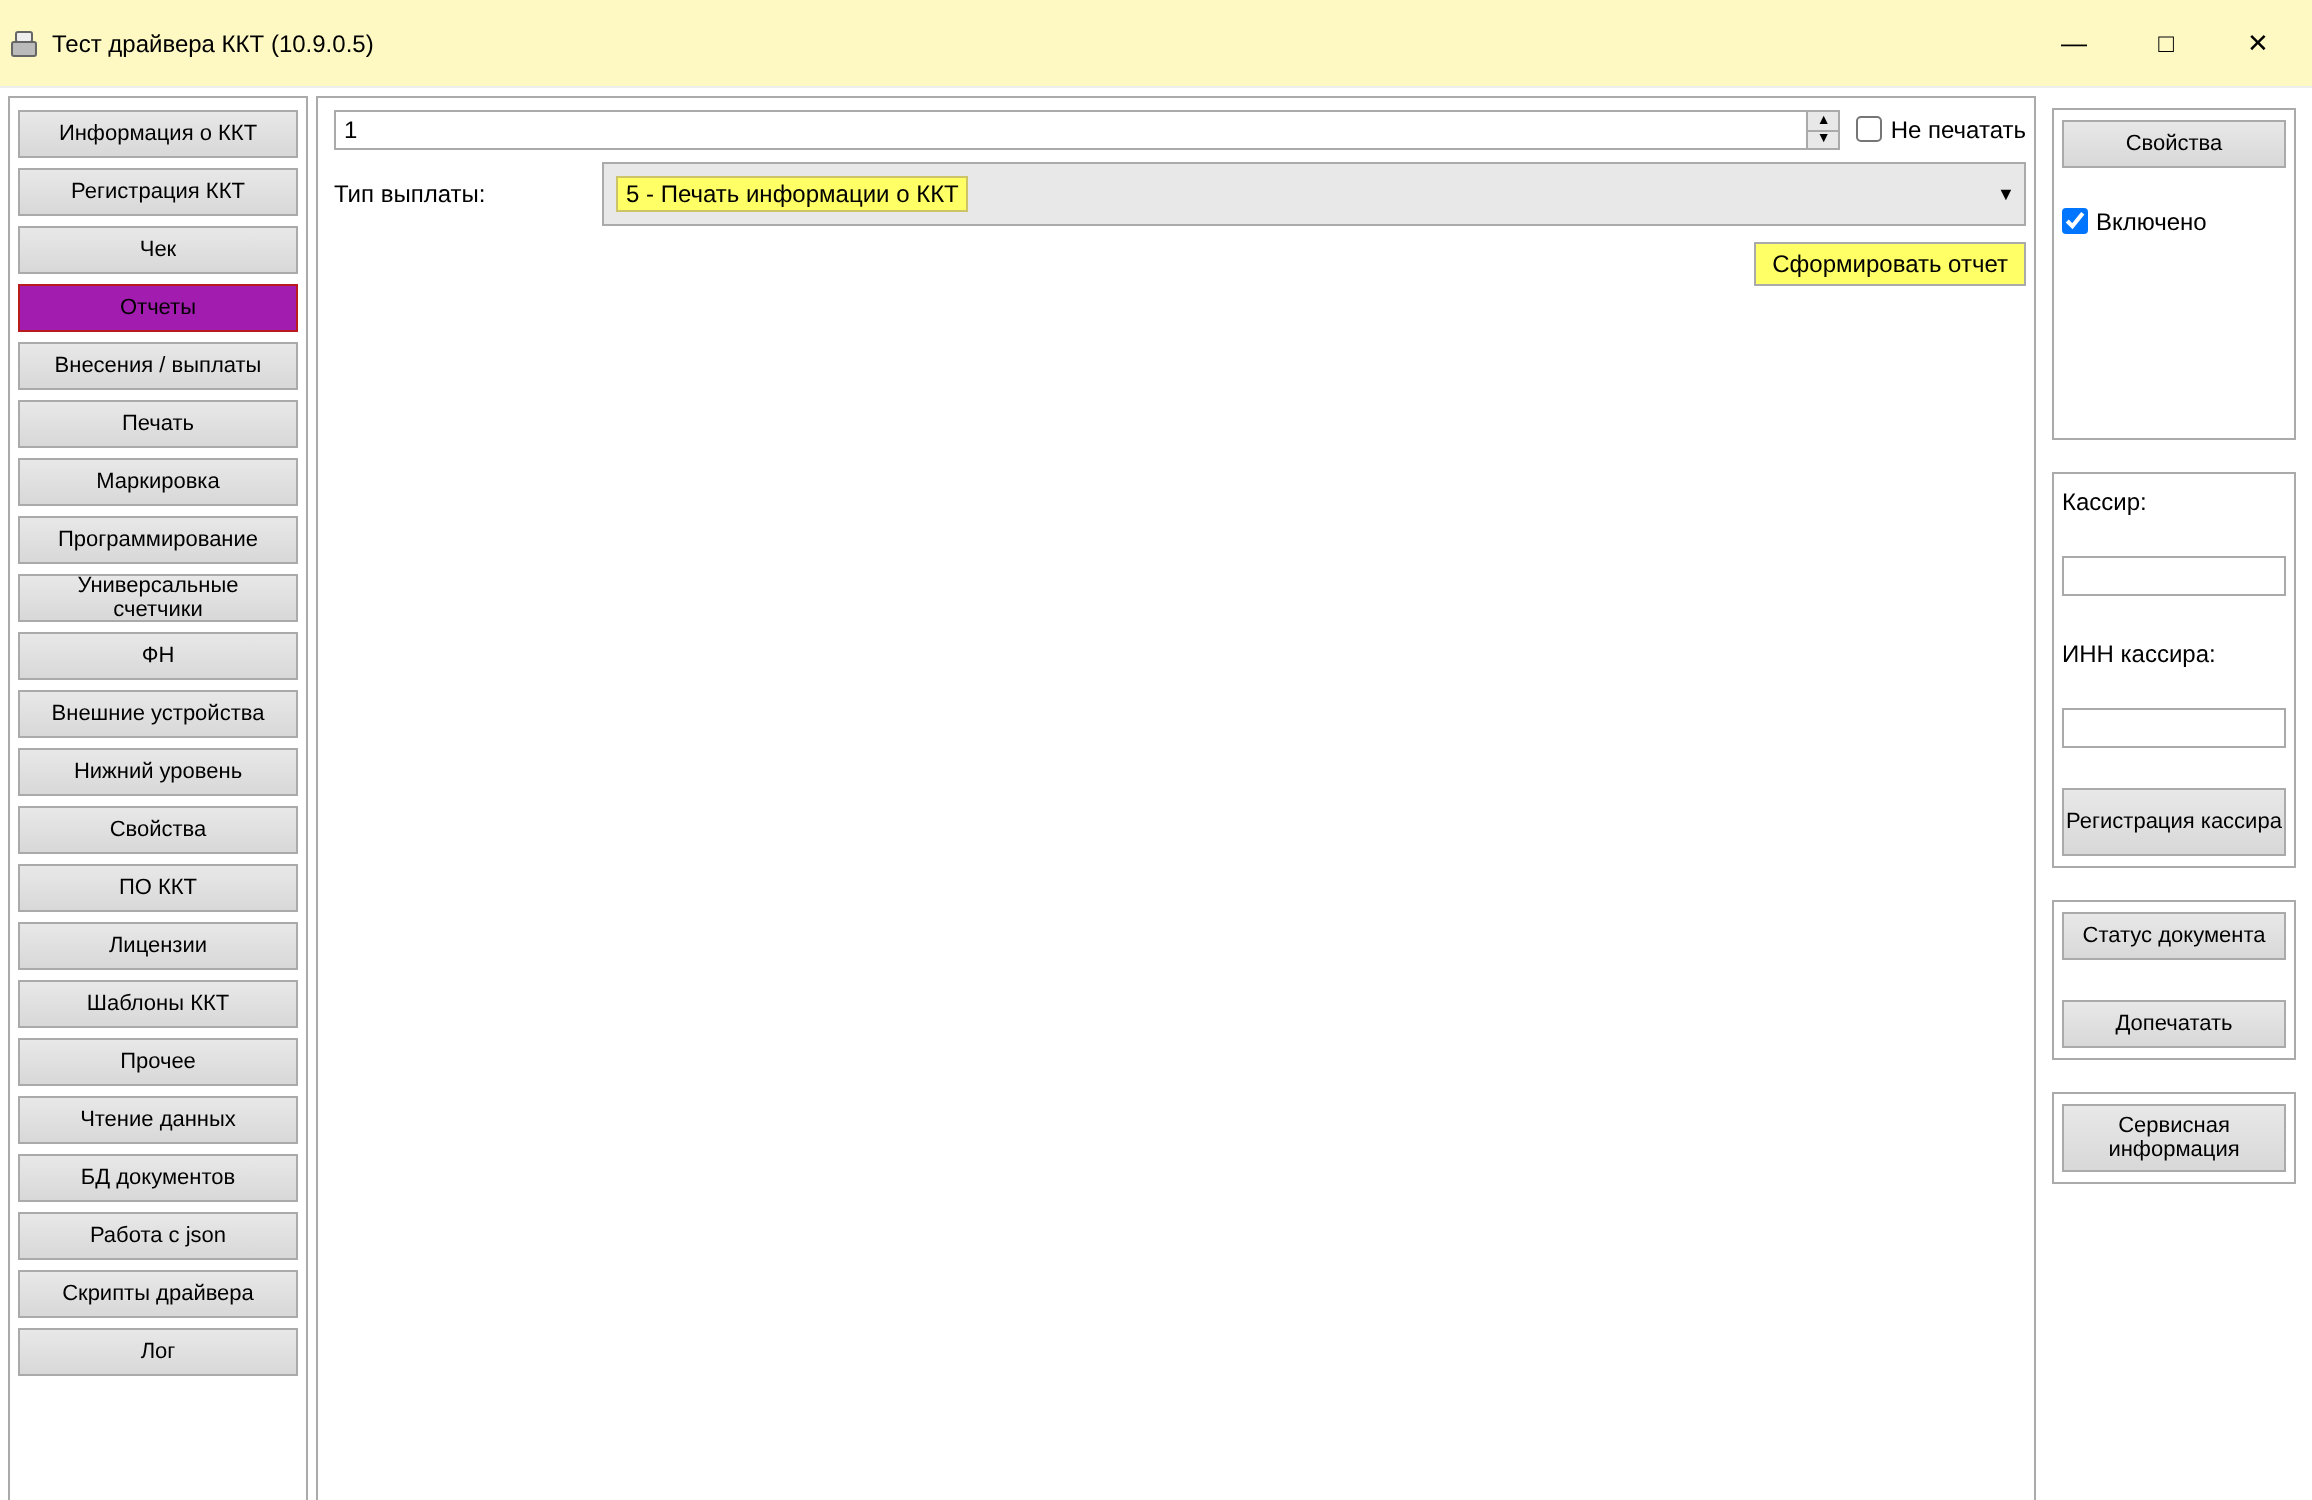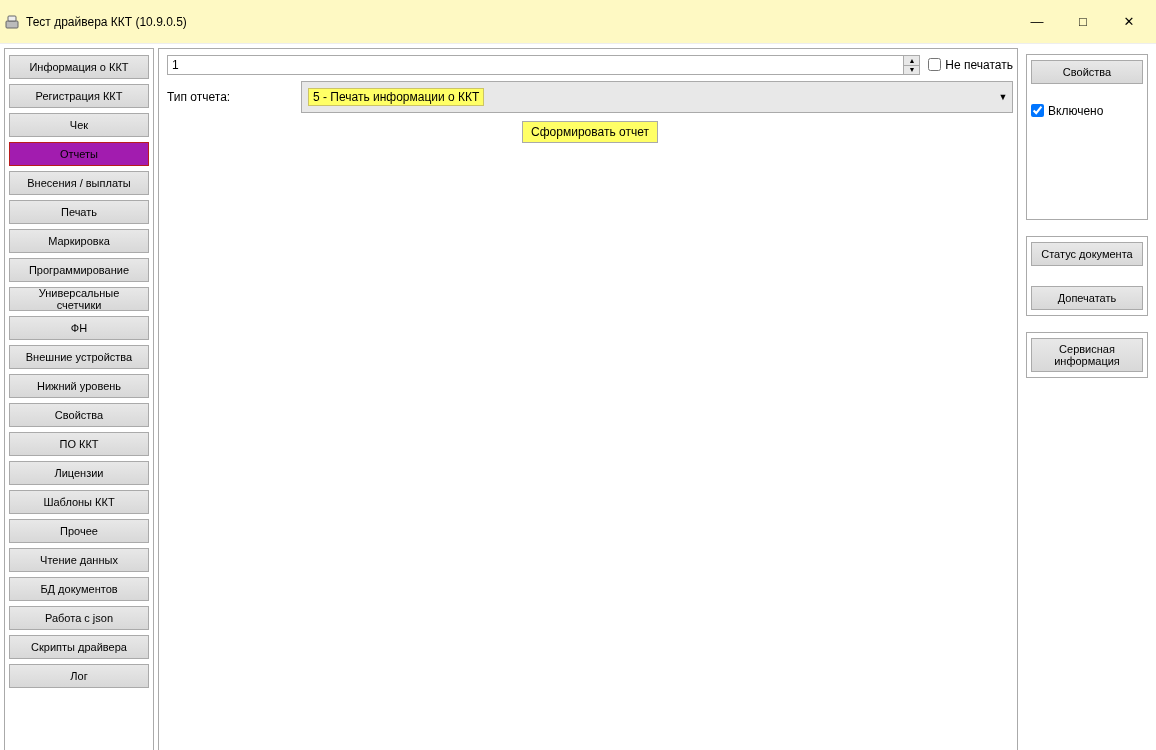--- a/index.html
+++ b/index.html
@@ -82,21 +82,21 @@
   .select-wrap { flex:1; display:flex; border:1px solid #aaa; height:32px; background:#e8e8e8; align-items:center; position:relative;}
   .select-value { flex:1; padding:0 6px; font-size:12px; }
   .select-arrow { width:18px; text-align:center; font-size:9px; }
   .hl-yellow {
     background: #ffff66;
     display:inline-block;
     padding: 1px 4px;
     border:1px solid #ccc466;
   }
 
-  .action-row { display:flex; justify-content:center; margin-top:2px;}
+  .action-row { display:flex; justify-content:flex-end; margin-top:2px;}
   .action-btn {
     background:#ffff66;
     border:1px solid #aaa;
     padding:3px 8px;
     font-size:12px;
     cursor:pointer;
   }
 
   .right-panel {
     width: 130px;
@@ -184,21 +184,21 @@
           <div>▼</div>
         </div>
       </div>
       <label class="chk">
         <input type="checkbox" style="">
         <span>Не печатать</span>
       </label>
     </div>
 
     <div class="form-row">
-      <div class="label">Тип отчета:</div>
+      <div class="label">Тип выплаты:</div>
       <div class="select-wrap">
         <div class="select-value">
           <span class="hl-yellow">5 - Печать информации о ККТ</span>
         </div>
         <div class="select-arrow">▼</div>
       </div>
     </div>
 
     <div class="action-row">
       <div class="action-btn">Сформировать отчет</div>
@@ -208,20 +208,27 @@
   <div class="right-panel">
     <div class="right-group">
       <div class="big-btn">Свойства</div>
       <div class="status-row">
         <input type="checkbox" checked="" style="width: 13px; height: 13px;">
         <span>Включено</span>
       </div>
       <div class="empty-box"></div>
     </div>
 
+    <div class="right-group">
+      <div class="field-label">Кассир:</div>
+      <input class="text-input" value="" style="">
+      <div class="field-label">ИНН кассира:</div>
+      <input class="text-input" value="" style="">
+      <div class="big-btn multiline">Регистрация кассира</div>
+    </div>
 
     <div class="right-group">
       <div class="big-btn">Статус документа</div>
       <div class="big-btn">Допечатать</div>
     </div>
 
     <div class="right-group">
       <div class="big-btn multiline">Сервисная информация</div>
     </div>
 

